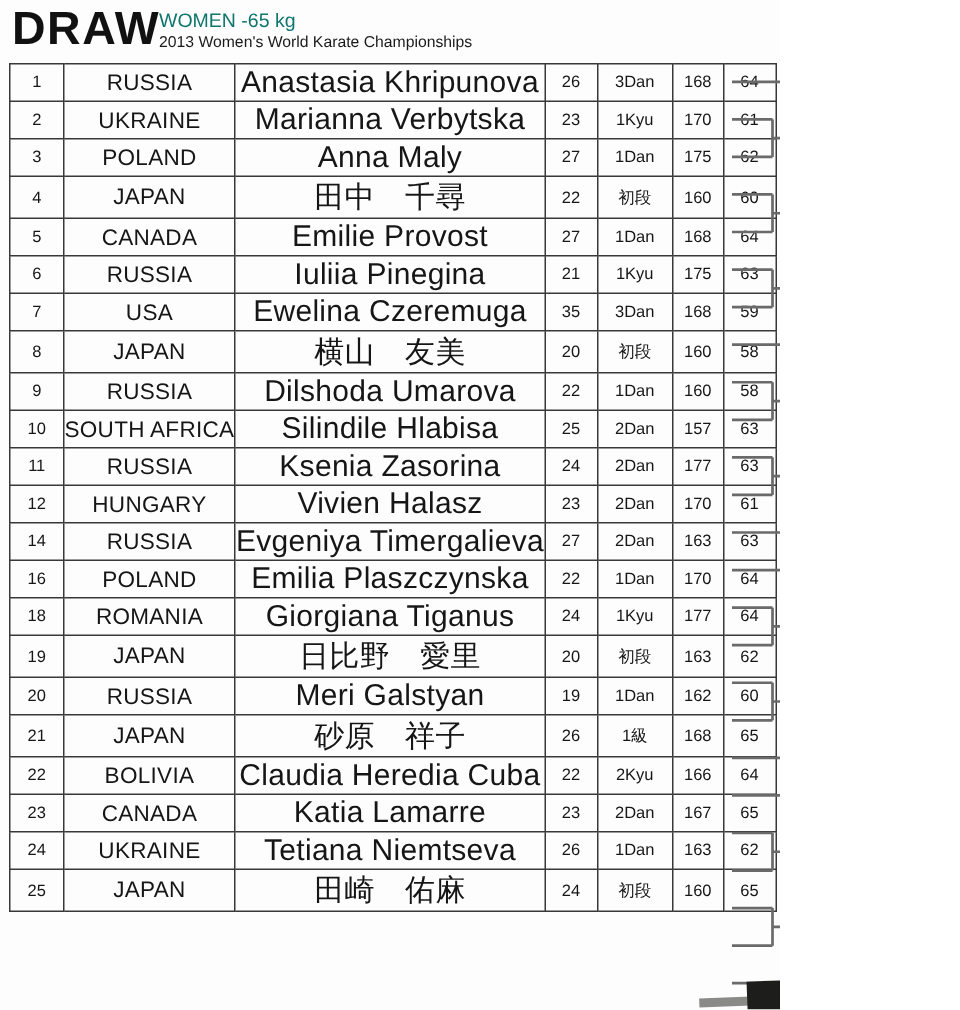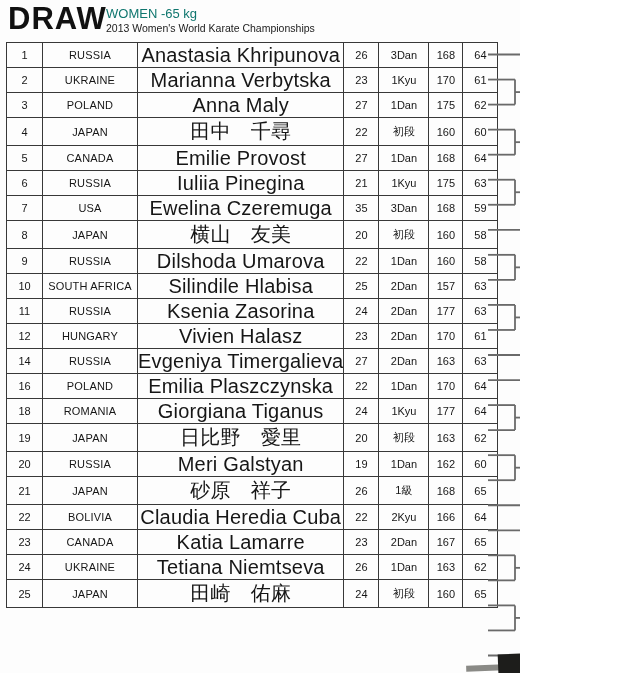--- a/index.html
+++ b/index.html
@@ -17,21 +17,21 @@
   
   table.draw{
     position:absolute;left:6px;top:42px;border-collapse:collapse;table-layout:fixed;
   }
   table.draw td{
     border:1.6px solid #383838;height:25px;padding:0;text-align:center;
     vertical-align:middle;overflow:hidden;white-space:nowrap;box-sizing:border-box;
     background:#fdfdfd;
   }
   td.c-no{font-size:11px;}
-  td.c-country{font-size:11px;letter-spacing:.2px;}
+  td.c-country{font-size:15px;letter-spacing:.2px;}
   td.c-name{font-size:20px;letter-spacing:.2px;}
   td.c-age,td.c-rank,td.c-ht,td.c-wt{font-size:11px;}
   
   svg.bracket{position:absolute;left:0;top:0;pointer-events:none;}
   
   .wm{
     position:absolute;left:498px;top:649px;width:142px;height:22px;
     background:#1d1d1b;transform:rotate(-2.2deg);transform-origin:right center;
     display:flex;align-items:center;justify-content:flex-end;
     box-shadow:-40px 2px 0 -8px #8a8a86;

